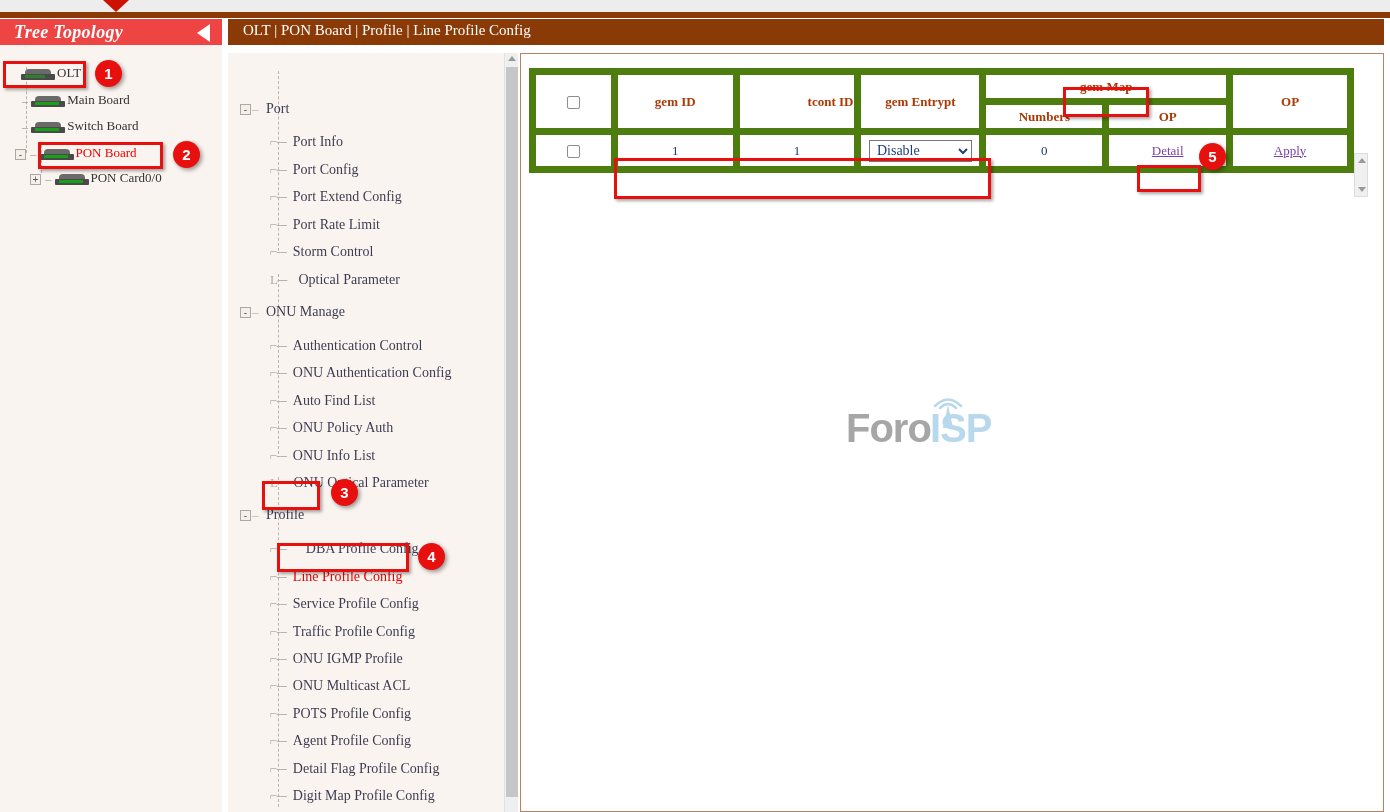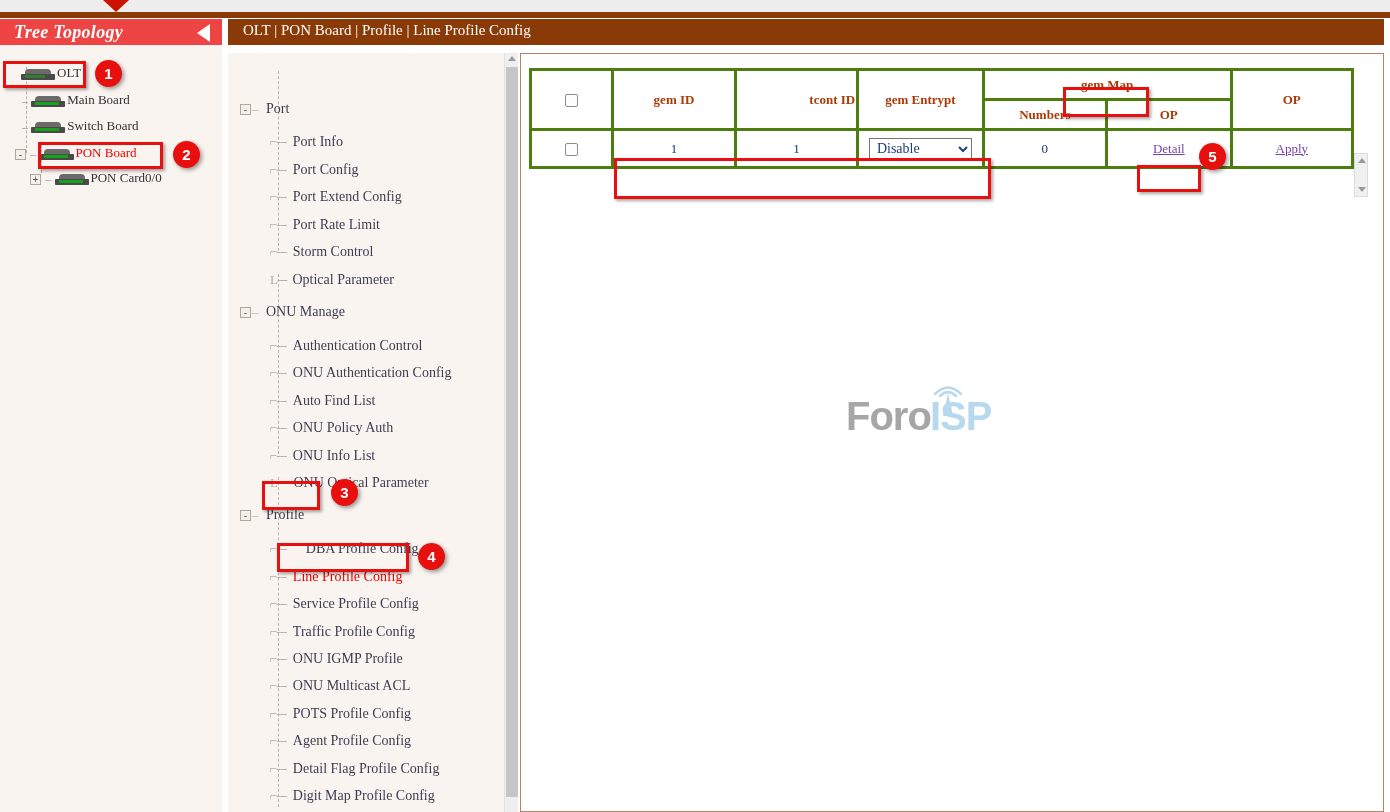--- a/index.html
+++ b/index.html
@@ -162,21 +162,21 @@
     background: #ffffff;
     border: 1px solid #b8825e;
   }
   #grid-table {
     position: absolute; left: 8px; top: 14px;
     border-collapse: collapse;
     width: 825px;
     font-family: "Liberation Serif", serif;
   }
   #grid-table td, #grid-table th {
-    border: 3px solid #4d7c0f;
+    border: 7px solid #4d7c0f;
     text-align: center;
     vertical-align: middle;
     font-size: 13px;
   }
   #grid-table th {
     color: #aa3a06; font-weight: bold; font-size: 13px;
     background: #ffffff;
   }
   #grid-table td { color: #1b3a6b; background: #ffffff; }
   .cb {
@@ -223,21 +223,21 @@
     font-size: 15px; font-weight: bold;
     color: #1a1a1a;
     text-align: center;
     cursor: pointer;
     border-radius: 2px;
   }
   .btn.disabled { color: #b4b4b4; border-color: #c9c9c9; background: #f4f4f4; cursor: default; }
 
   
   #watermark {
-    position: absolute; left: 325px; top: 332px;
+    position: absolute; left: 325px; top: 344px;
     width: 160px; height: 60px;
     pointer-events: none;
   }
   #wm-foro {
     position: absolute; left: 0; top: 8px;
     font-family: "Liberation Sans", sans-serif;
     font-weight: bold; font-size: 40px; color: #a6a6a6;
     letter-spacing: -1px;
   }
   #wm-isp {
@@ -335,21 +335,21 @@
     <div class="nav-item" style="left:42px; top:161px;">
       <span class="nav-dashes">⌐---</span>
       <span style="margin-left:3px;">Port Rate Limit</span>
     </div>
     <div class="nav-item" style="left:42px; top:188px;">
       <span class="nav-dashes">⌐---</span>
       <span style="margin-left:3px;">Storm Control</span>
     </div>
     <div class="nav-item" style="left:42px; top:216px;">
       <span class="nav-dashes">L---</span>
-      <span style="margin-left:2px;">Optical Parameter</span>
+      <span style="margin-left:8px;">Optical Parameter</span>
     </div>
 
     <div class="nav-item nav-group" style="left:12px; top:248px;">
       <span class="exp-box">-</span><span class="nav-dashes">–</span>
       <span style="margin-left:5px;">ONU Manage</span>
     </div>
     <div class="nav-item" style="left:42px; top:282px;">
       <span class="nav-dashes">⌐---</span>
       <span style="margin-left:3px;">Authentication Control</span>
     </div>

